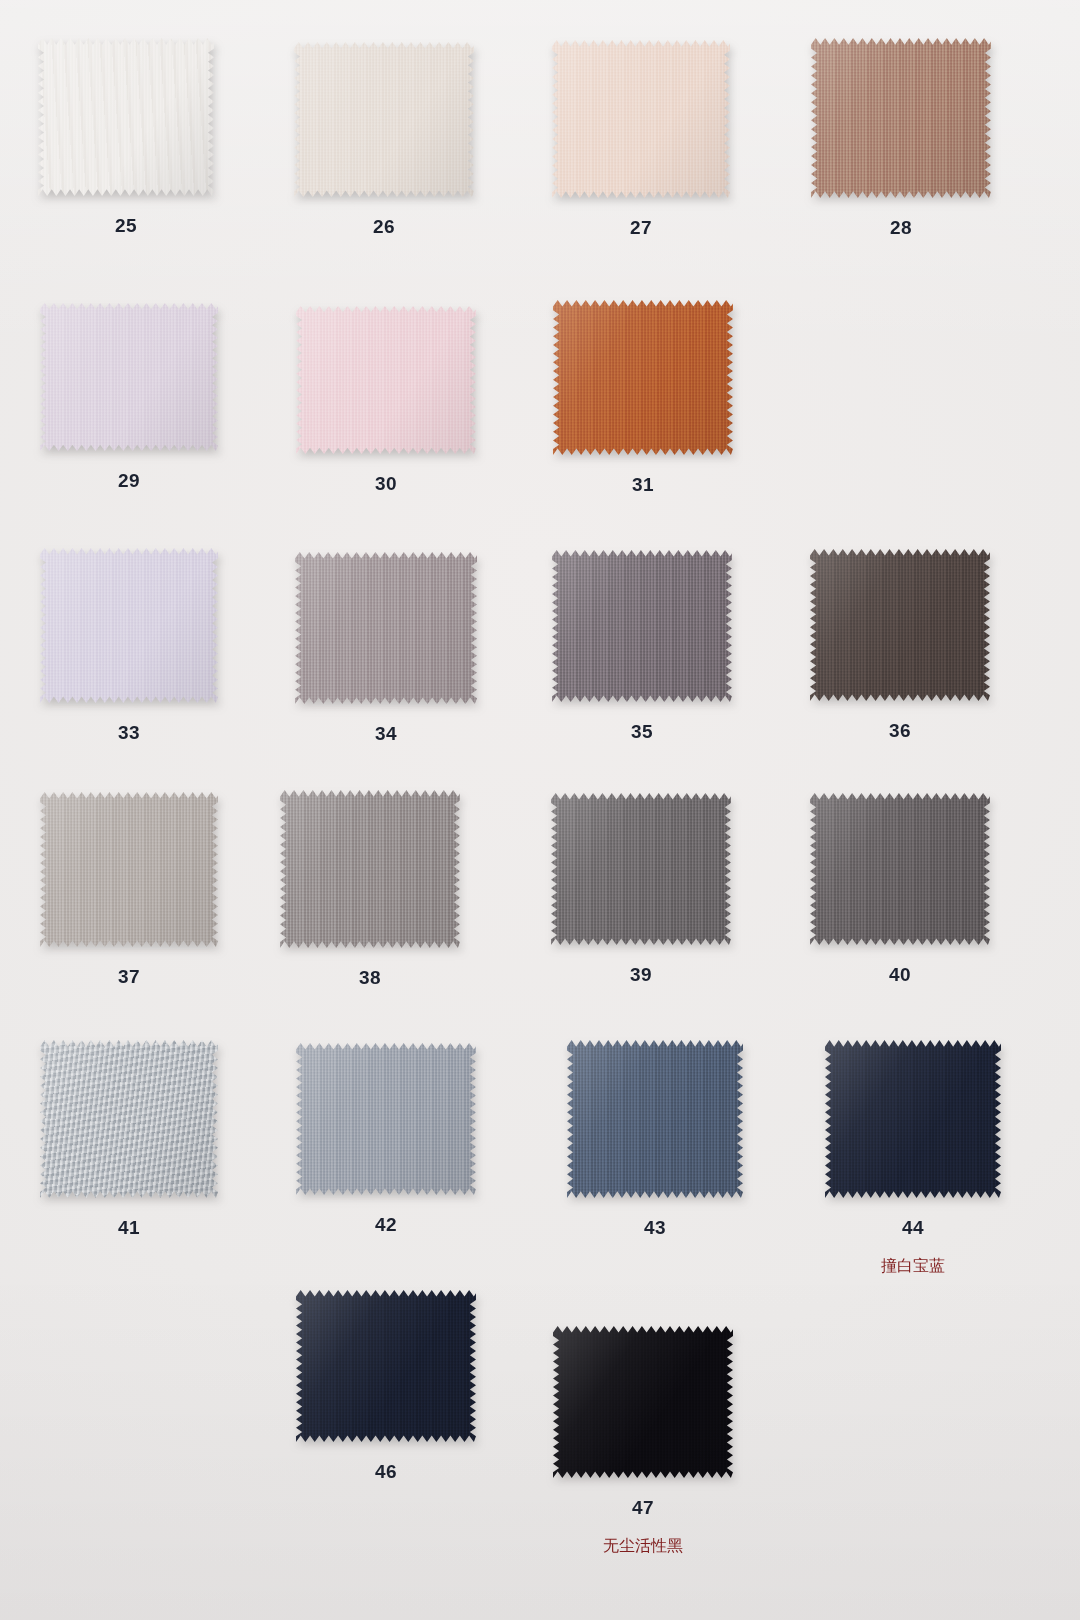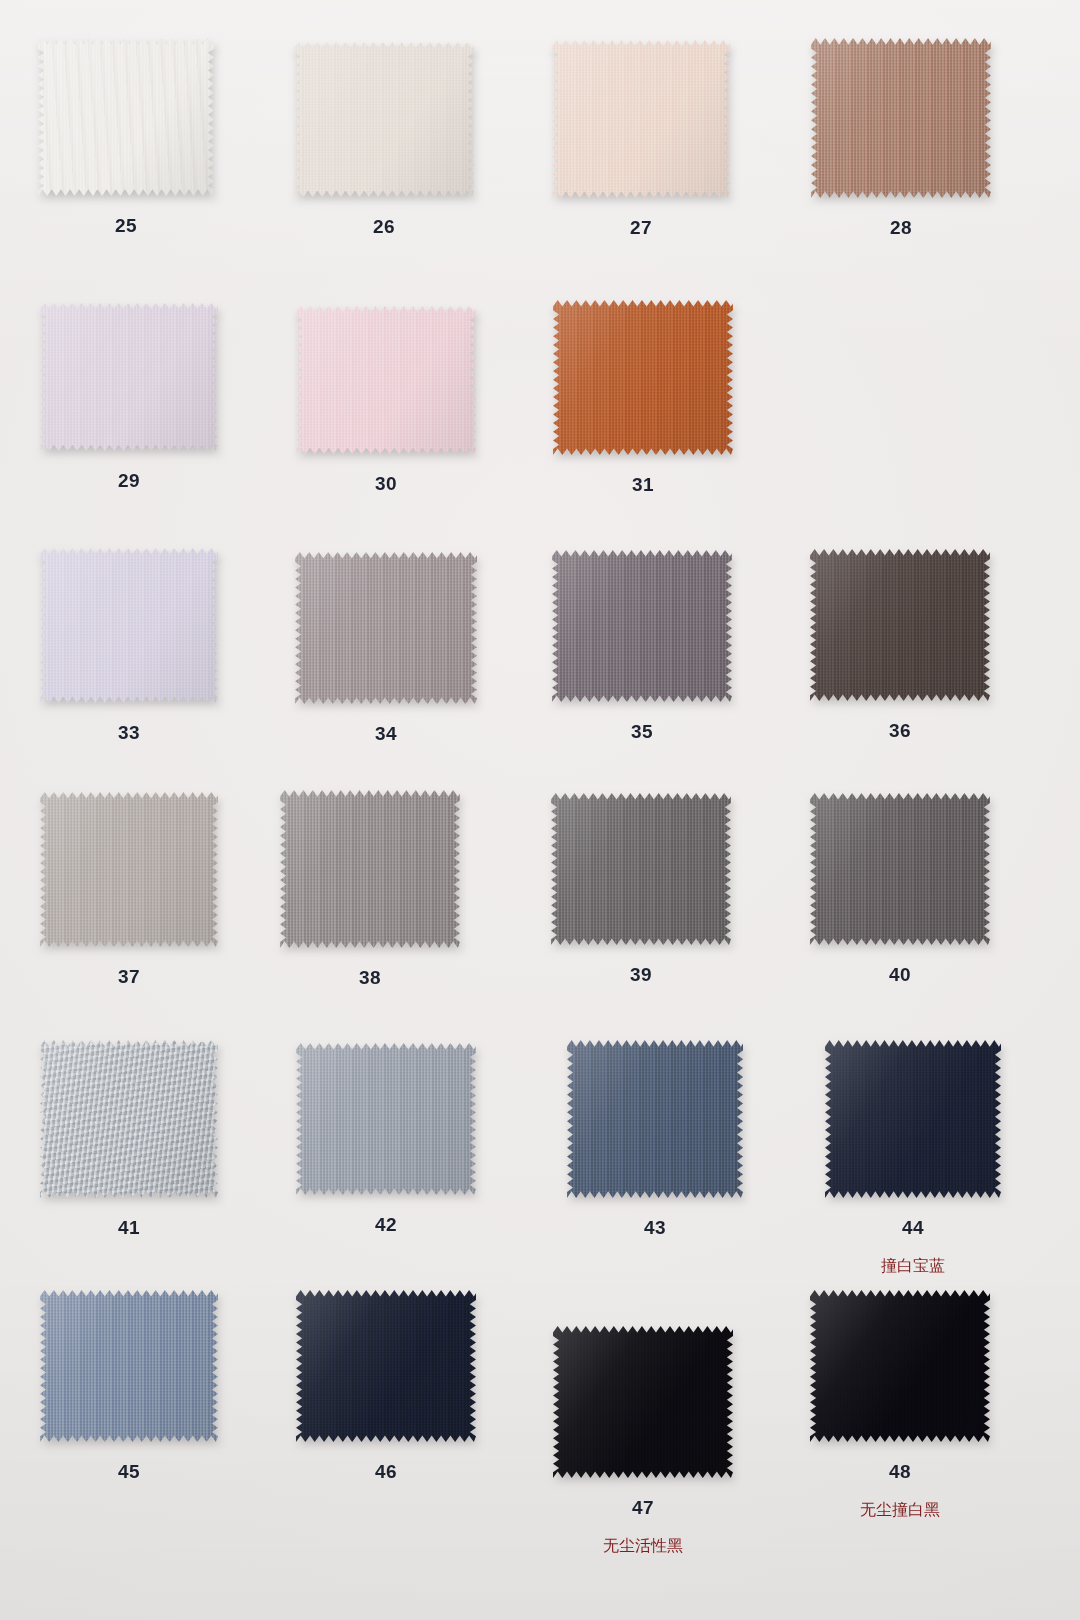--- a/index.html
+++ b/index.html
@@ -290,47 +290,30 @@
     </div>
     <div class="cell" style="left: 825px; top: 1040px; width: 176px;">
       <div class="swatch" style="width: 176px; height: 158px;">
         <div class="cloth" style="background: rgb(27, 33, 51);"></div>
       </div>
       <div class="caption">
         <span class="num">44</span>
         <span class="cname">撞白宝蓝</span>
       </div>
     </div>
-    <div class="cell" style="left: 40px; top: 1290px; width: 178px;">
-      <div class="swatch" style="width: 178px; height: 152px;">
-        <div class="cloth" style="background: rgb(125, 140, 164);"></div>
-      </div>
-      <div class="caption">
-        <span class="num">45</span>
-      </div>
-    </div>
     <div class="cell" style="left: 296px; top: 1290px; width: 180px;">
       <div class="swatch" style="width: 180px; height: 152px;">
         <div class="cloth" style="background: rgb(24, 30, 47);"></div>
       </div>
       <div class="caption">
         <span class="num">46</span>
       </div>
     </div>
     <div class="cell" style="left: 553px; top: 1326px; width: 180px;">
       <div class="swatch" style="width: 180px; height: 152px;">
         <div class="cloth" style="background: rgb(12, 11, 16);"></div>
       </div>
       <div class="caption">
         <span class="num">47</span>
         <span class="cname">无尘活性黑</span>
-      </div>
-    </div>
-    <div class="cell" style="left: 810px; top: 1290px; width: 180px;">
-      <div class="swatch" style="width: 180px; height: 152px;">
-        <div class="cloth" style="background: rgb(10, 9, 16);"></div>
-      </div>
-      <div class="caption">
-        <span class="num">48</span>
-        <span class="cname">无尘撞白黑</span>
       </div>
     </div>
   </div>
 
 </body></html>

